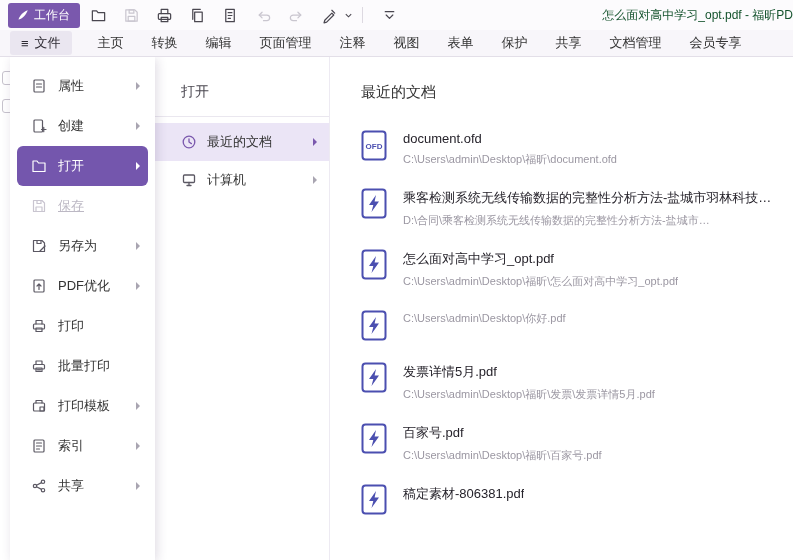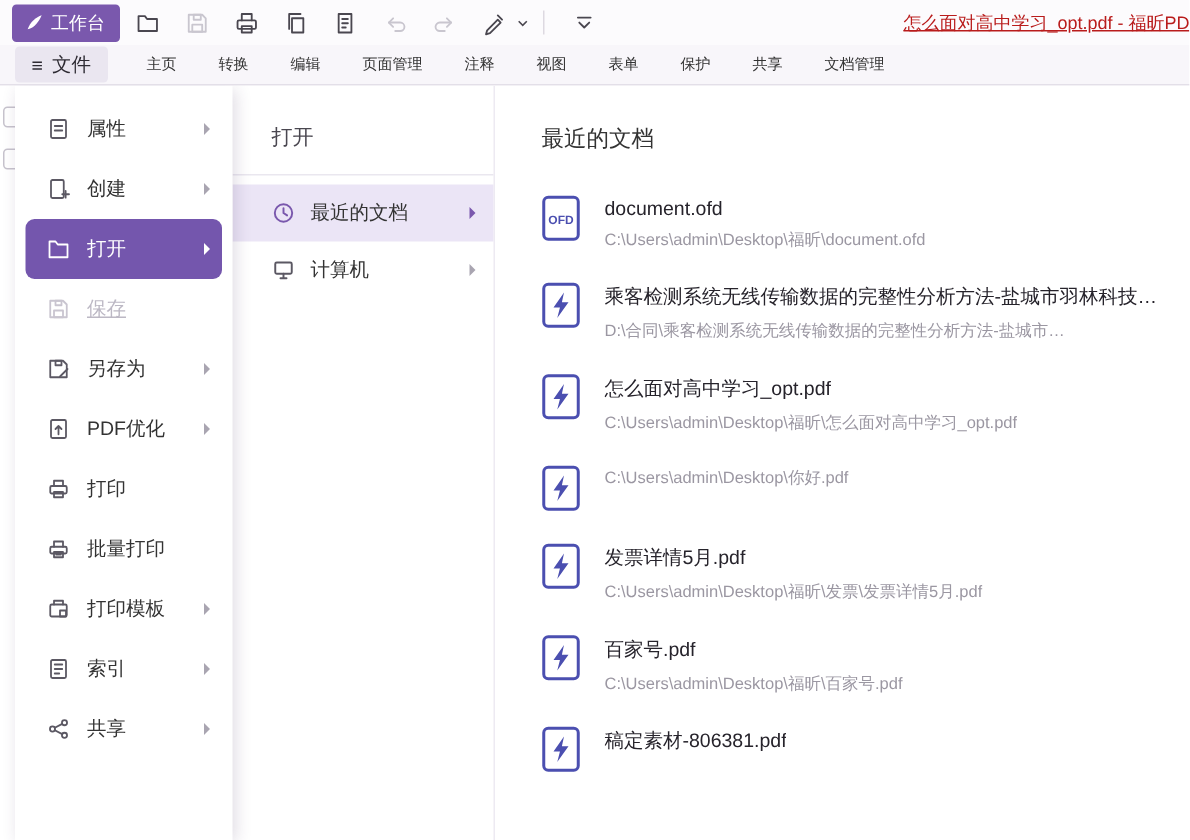--- a/index.html
+++ b/index.html
@@ -8,27 +8,27 @@
   .app { width:793px; height:560px; display:flex; flex-direction:column; background:#fff; }
 
   
   .titlebar { height:30px; flex:0 0 30px; display:flex; align-items:center; background:#fcfbfd; padding-left:8px; }
   .workspace-btn { display:flex; align-items:center; gap:5px; background:#7a58ad; color:#fff; font-size:12px; padding:4px 10px 4px 8px; border-radius:3px; cursor:default; }
   .tb-icon { width:30px; height:24px; display:flex; align-items:center; justify-content:center; margin-left:3px; }
   .tb-icon svg { width:17px; height:17px; stroke:#4a4750; fill:none; stroke-width:1.3; stroke-linecap:round; stroke-linejoin:round; }
   .tb-icon.disabled svg { stroke:#c9c6cf; }
   .tb-drop { width:10px; display:flex; align-items:center; }
   .tb-sep { width:1px; height:16px; background:#ddd9e1; margin:0 8px; }
-  .win-title { margin-left:auto; font-size:12px; color:#b91c1c; white-space:nowrap; overflow:hidden; max-width:235px;text-decoration:underline; }
+  .win-title { margin-left:auto; font-size:12px; color:#14532d; white-space:nowrap; overflow:hidden; max-width:235px; }
 
   
   .menubar { height:27px; flex:0 0 27px; display:flex; align-items:center; background:#f8f6fa; border-bottom:1px solid #e3dfe8; padding-left:10px; }
   .file-tab { display:flex; align-items:center; gap:6px; font-size:13px; color:#2e2b33; background:#eae6f0; border-radius:3px; padding:3px 11px; margin-right:12px; }
   .hamburger { font-size:13px; color:#2e2b33; line-height:1; }
-  .menu-item { font-size:10px; color:#333; padding:4px 14px; white-space:nowrap; }
+  .menu-item { font-size:13px; color:#333; padding:4px 14px; white-space:nowrap; }
 
   
   .backstage { flex:1; display:flex; position:relative; overflow:hidden; }
   .left-strip { width:10px; flex:0 0 10px; background:#fff; overflow:hidden; }
   .strip-frag { width:14px; height:14px; border:1.5px solid #c7c3cd; border-radius:3px; margin:14px 0 0 2px; }
 
   .file-panel { width:145px; flex:0 0 145px; background:#fff; box-shadow:2px 2px 10px rgba(60,40,90,.16); z-index:3; padding-top:9px; }
   .fm-item { height:40px; display:flex; align-items:center; margin:0 7px; padding:0 8px 0 14px; border-radius:6px; font-size:13px; color:#333; position:relative; cursor:default; }
   .fm-item .i16 { width:16px; height:16px; stroke:#5b5863; fill:none; stroke-width:1.2; stroke-linecap:round; stroke-linejoin:round; margin-right:11px; flex:0 0 16px; }
   .fm-item .arrow { margin-left:auto; width:0; height:0; border-left:4px solid #a9a5b1; border-top:4px solid transparent; border-bottom:4px solid transparent; }
@@ -142,20 +142,21 @@
     <div class="menu-item">主页</div>
     <div class="menu-item">转换</div>
     <div class="menu-item">编辑</div>
     <div class="menu-item">页面管理</div>
     <div class="menu-item">注释</div>
     <div class="menu-item">视图</div>
     <div class="menu-item">表单</div>
     <div class="menu-item">保护</div>
     <div class="menu-item">共享</div>
     <div class="menu-item">文档管理</div>
+    <div class="menu-item">会员专享</div>
   </div>
 
   <div class="backstage">
 
     <div class="left-strip">
       <div class="strip-frag"></div>
       <div class="strip-frag"></div>
     </div>
 
     <div class="file-panel">

